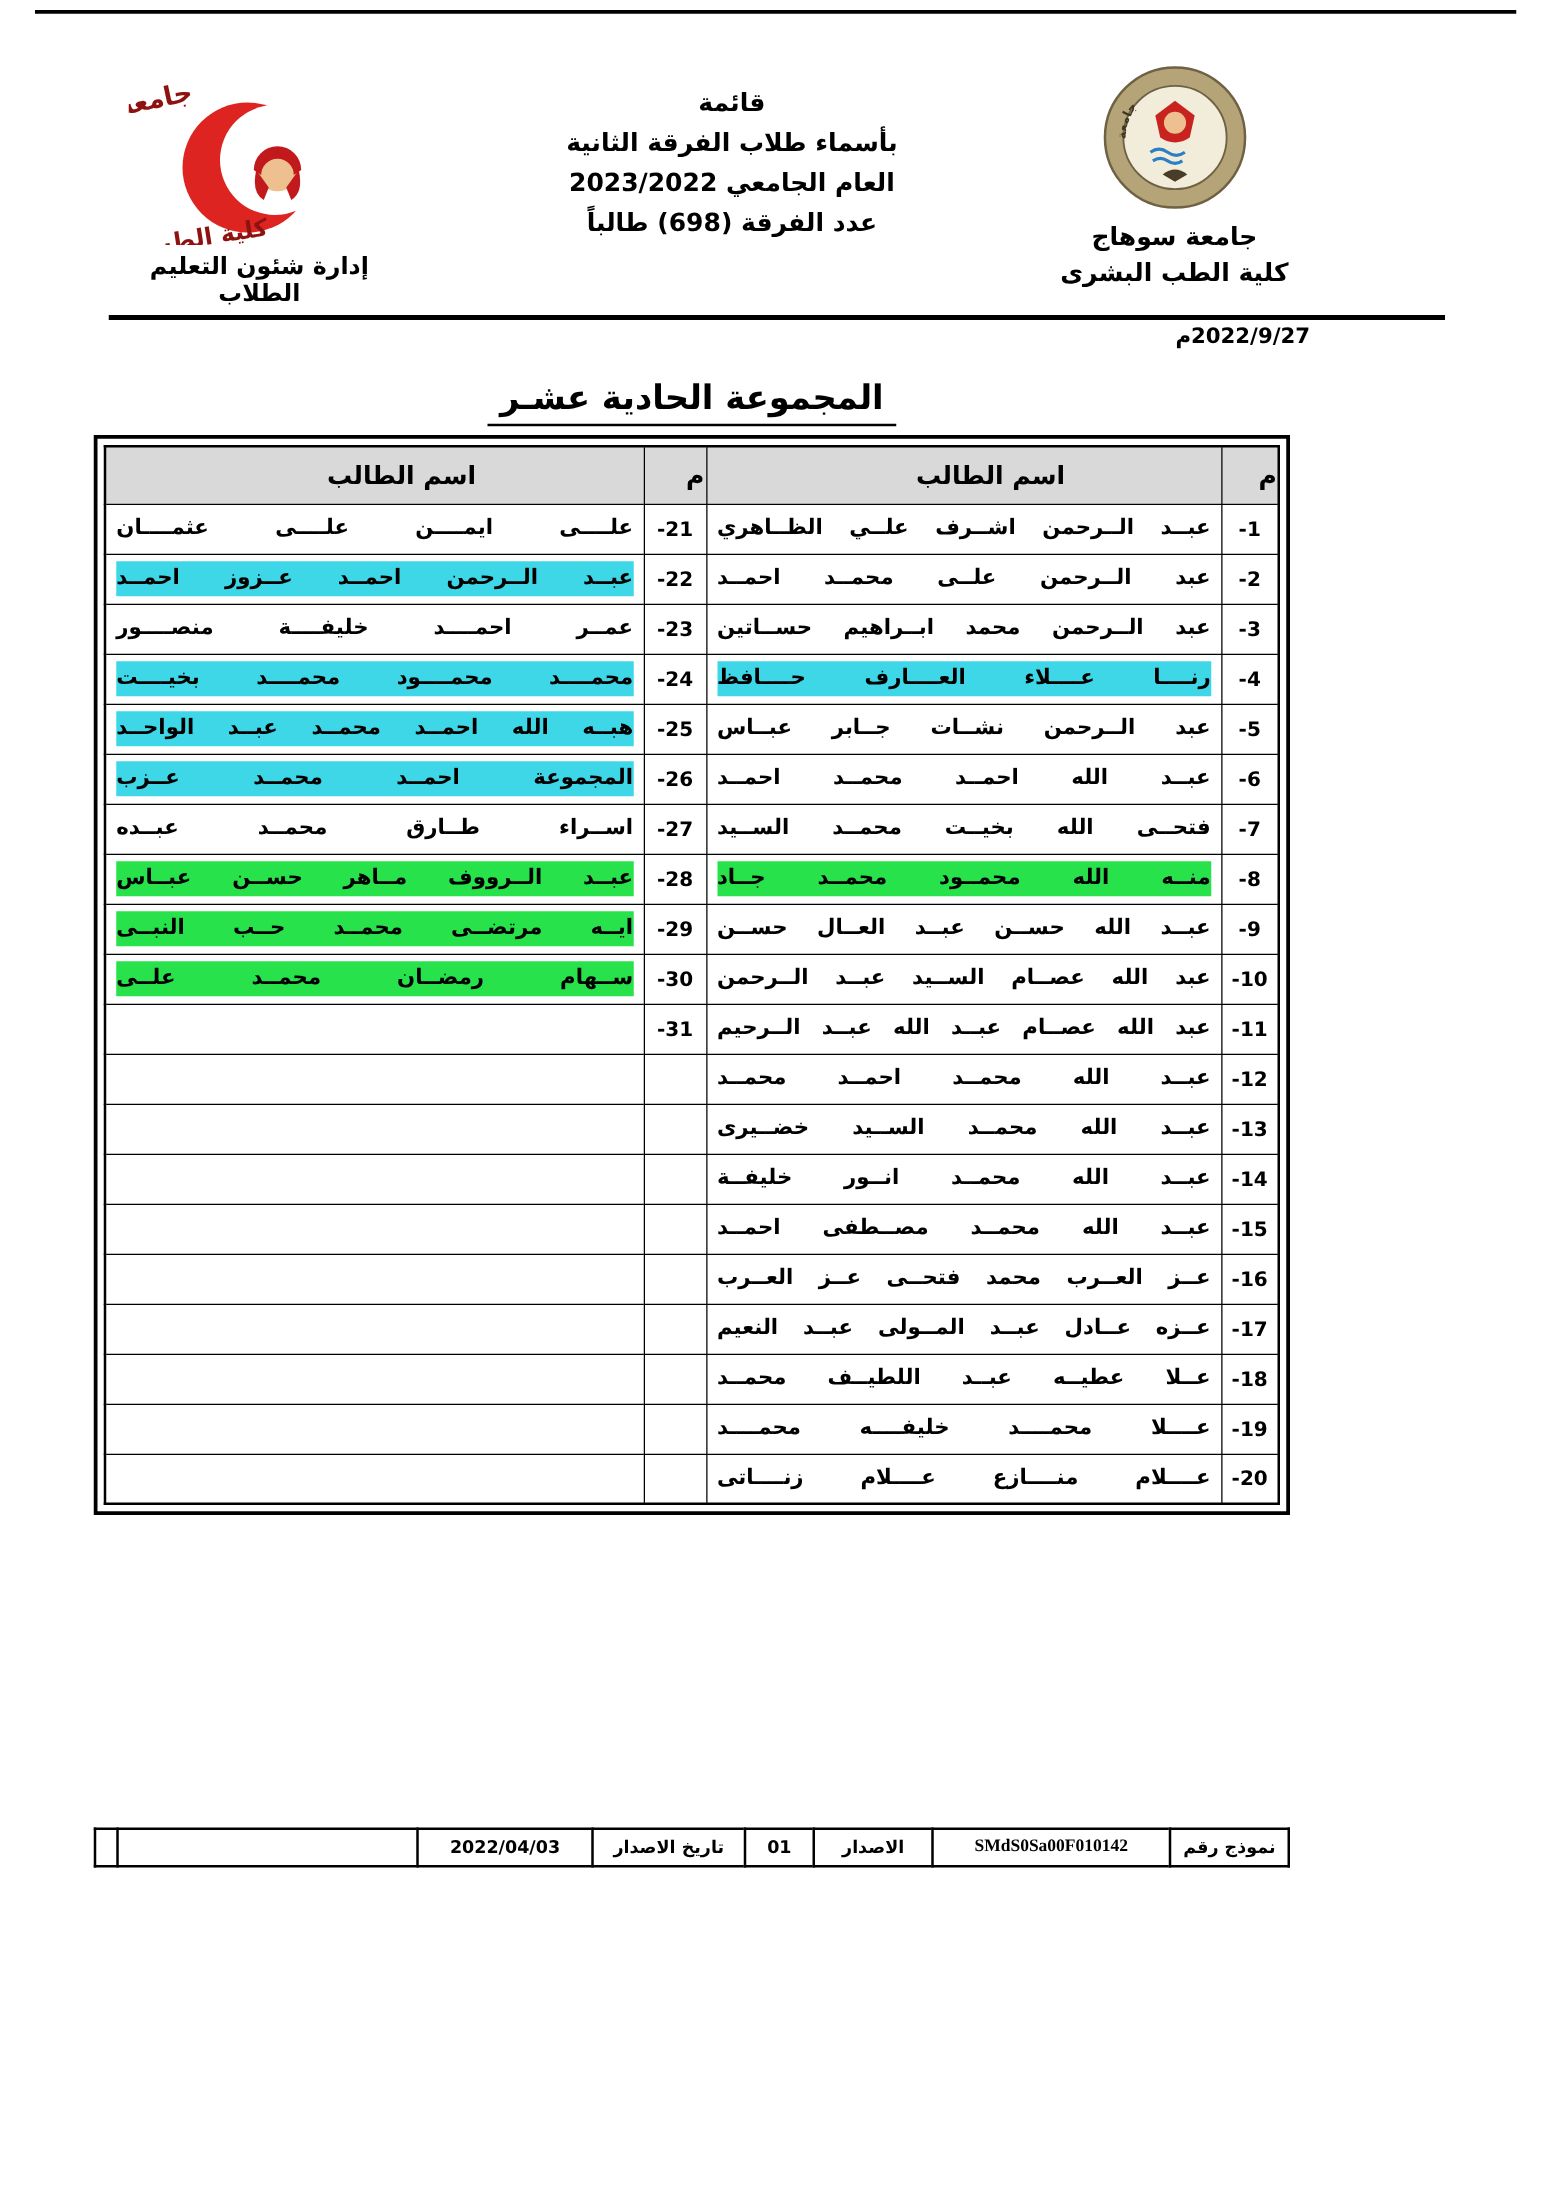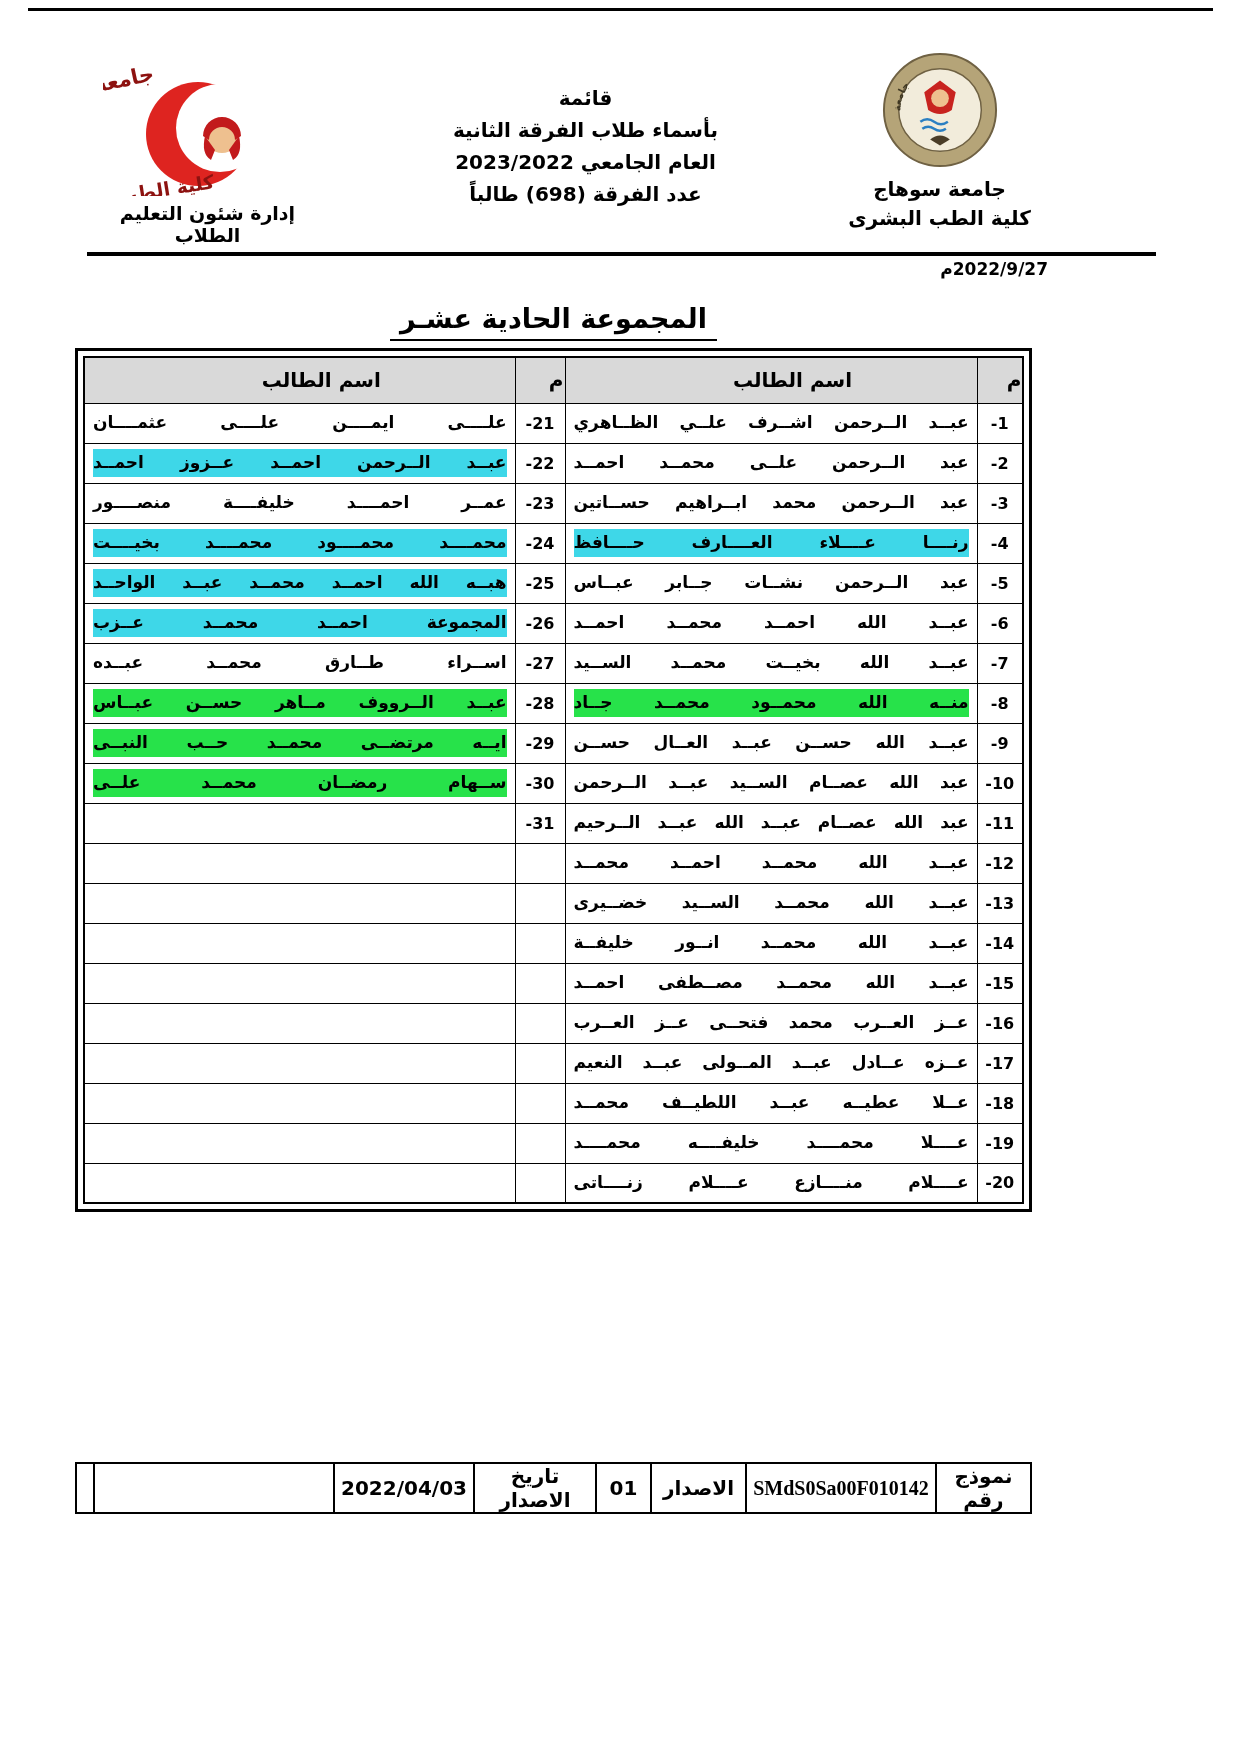--- a/index.html
+++ b/index.html
@@ -10,21 +10,21 @@
     font-family: "DejaVu Sans", sans-serif;
     direction: rtl; position: relative;
   }
   .topline { position: absolute; top: 8px; left: 28px; width: 1185px; height: 3px; background: #000; }
   .page { position: absolute; top: 50px; left: 75px; width: 1091px; }
 
   
   .header { position: relative; height: 200px; }
   .logo-left { position: absolute; left: 15px; top: 0; width: 235px; text-align: center; }
   .dept { font-size: 19px; font-weight: bold; margin-top: 2px; }
-  .center-block { position: absolute; left: 333px; top: 32px; width: 355px; text-align: center;
+  .center-block { position: absolute; left: 333px; top: 16px; width: 355px; text-align: center;
                   font-size: 20px; font-weight: bold; line-height: 1.6; }
   .seal-block { position: absolute; left: 762px; top: 0; width: 205px; text-align: center; }
   .org { font-size: 20px; font-weight: bold; line-height: 1.35; margin-top: 2px; }
   .divider { height: 4px; background: #000; margin: 2px 10px 0 12px; }
   .date { font-size: 17px; font-weight: bold; text-align: right; padding-right: 118px; margin-top: 3px; }
 
   
   .title-row { width: 957px; margin: 24px auto 14px 0; text-align: center; }
   .title-text { font-size: 27px; font-weight: bold; border-bottom: 2px solid #000; padding: 0 10px 5px; }
 
@@ -38,21 +38,21 @@
   td.name { font-weight: bold; font-size: 17px; padding: 0 8px; }
   .nm { display: inline-block; width: 100%; text-align: justify; text-align-last: justify;
         white-space: nowrap; vertical-align: middle; line-height: 1.6; }
   .hl-cyan  { background: var(--highlight-cyan,  #3ed7e8); }
   .hl-green { background: var(--highlight-green, #27e24a); }
 
   
   .footer { position: absolute; top: 1462px; left: 75px; width: 957px; }
   table.foot { width: 100%; border-collapse: collapse; table-layout: fixed; }
   .foot td { border: 2px solid #000; height: 30px; text-align: center;
-             font-weight: bold; font-size: 20px; padding: 0 4px; overflow: hidden; }
+             font-weight: bold; font-size: 14px; padding: 0 4px; overflow: hidden; }
   .foot td.code { font-family: "Liberation Serif", "DejaVu Serif", serif; direction: ltr; }
 </style>
 </head>
 <body>
 
 <div class="topline"></div>
 
 <div class="page">
 
   <div class="header">
@@ -154,21 +154,21 @@
             <td class="name"><span class="nm hl-cyan">هبــه الله احمــد محمــد عبــد الواحــد</span></td>
           </tr>
           <tr>
             <td class="num">6-</td>
             <td class="name"><span class="nm">عبــد الله احمــد محمــد احمــد</span></td>
             <td class="num">26-</td>
             <td class="name"><span class="nm hl-cyan">المجموعة احمــد محمــد عــزب</span></td>
           </tr>
           <tr>
             <td class="num">7-</td>
-            <td class="name"><span class="nm">عبــد الله بخيــت محمــد الســيد</span></td>
+            <td class="name"><span class="nm">فتحــى الله بخيــت محمــد الســيد</span></td>
             <td class="num">27-</td>
             <td class="name"><span class="nm">اســراء طــارق محمــد عبــده</span></td>
           </tr>
           <tr>
             <td class="num">8-</td>
             <td class="name"><span class="nm hl-green">منــه الله محمــود محمــد جــاد</span></td>
             <td class="num">28-</td>
             <td class="name"><span class="nm hl-green">عبــد الــرووف مــاهر حســن عبــاس</span></td>
           </tr>
           <tr>

